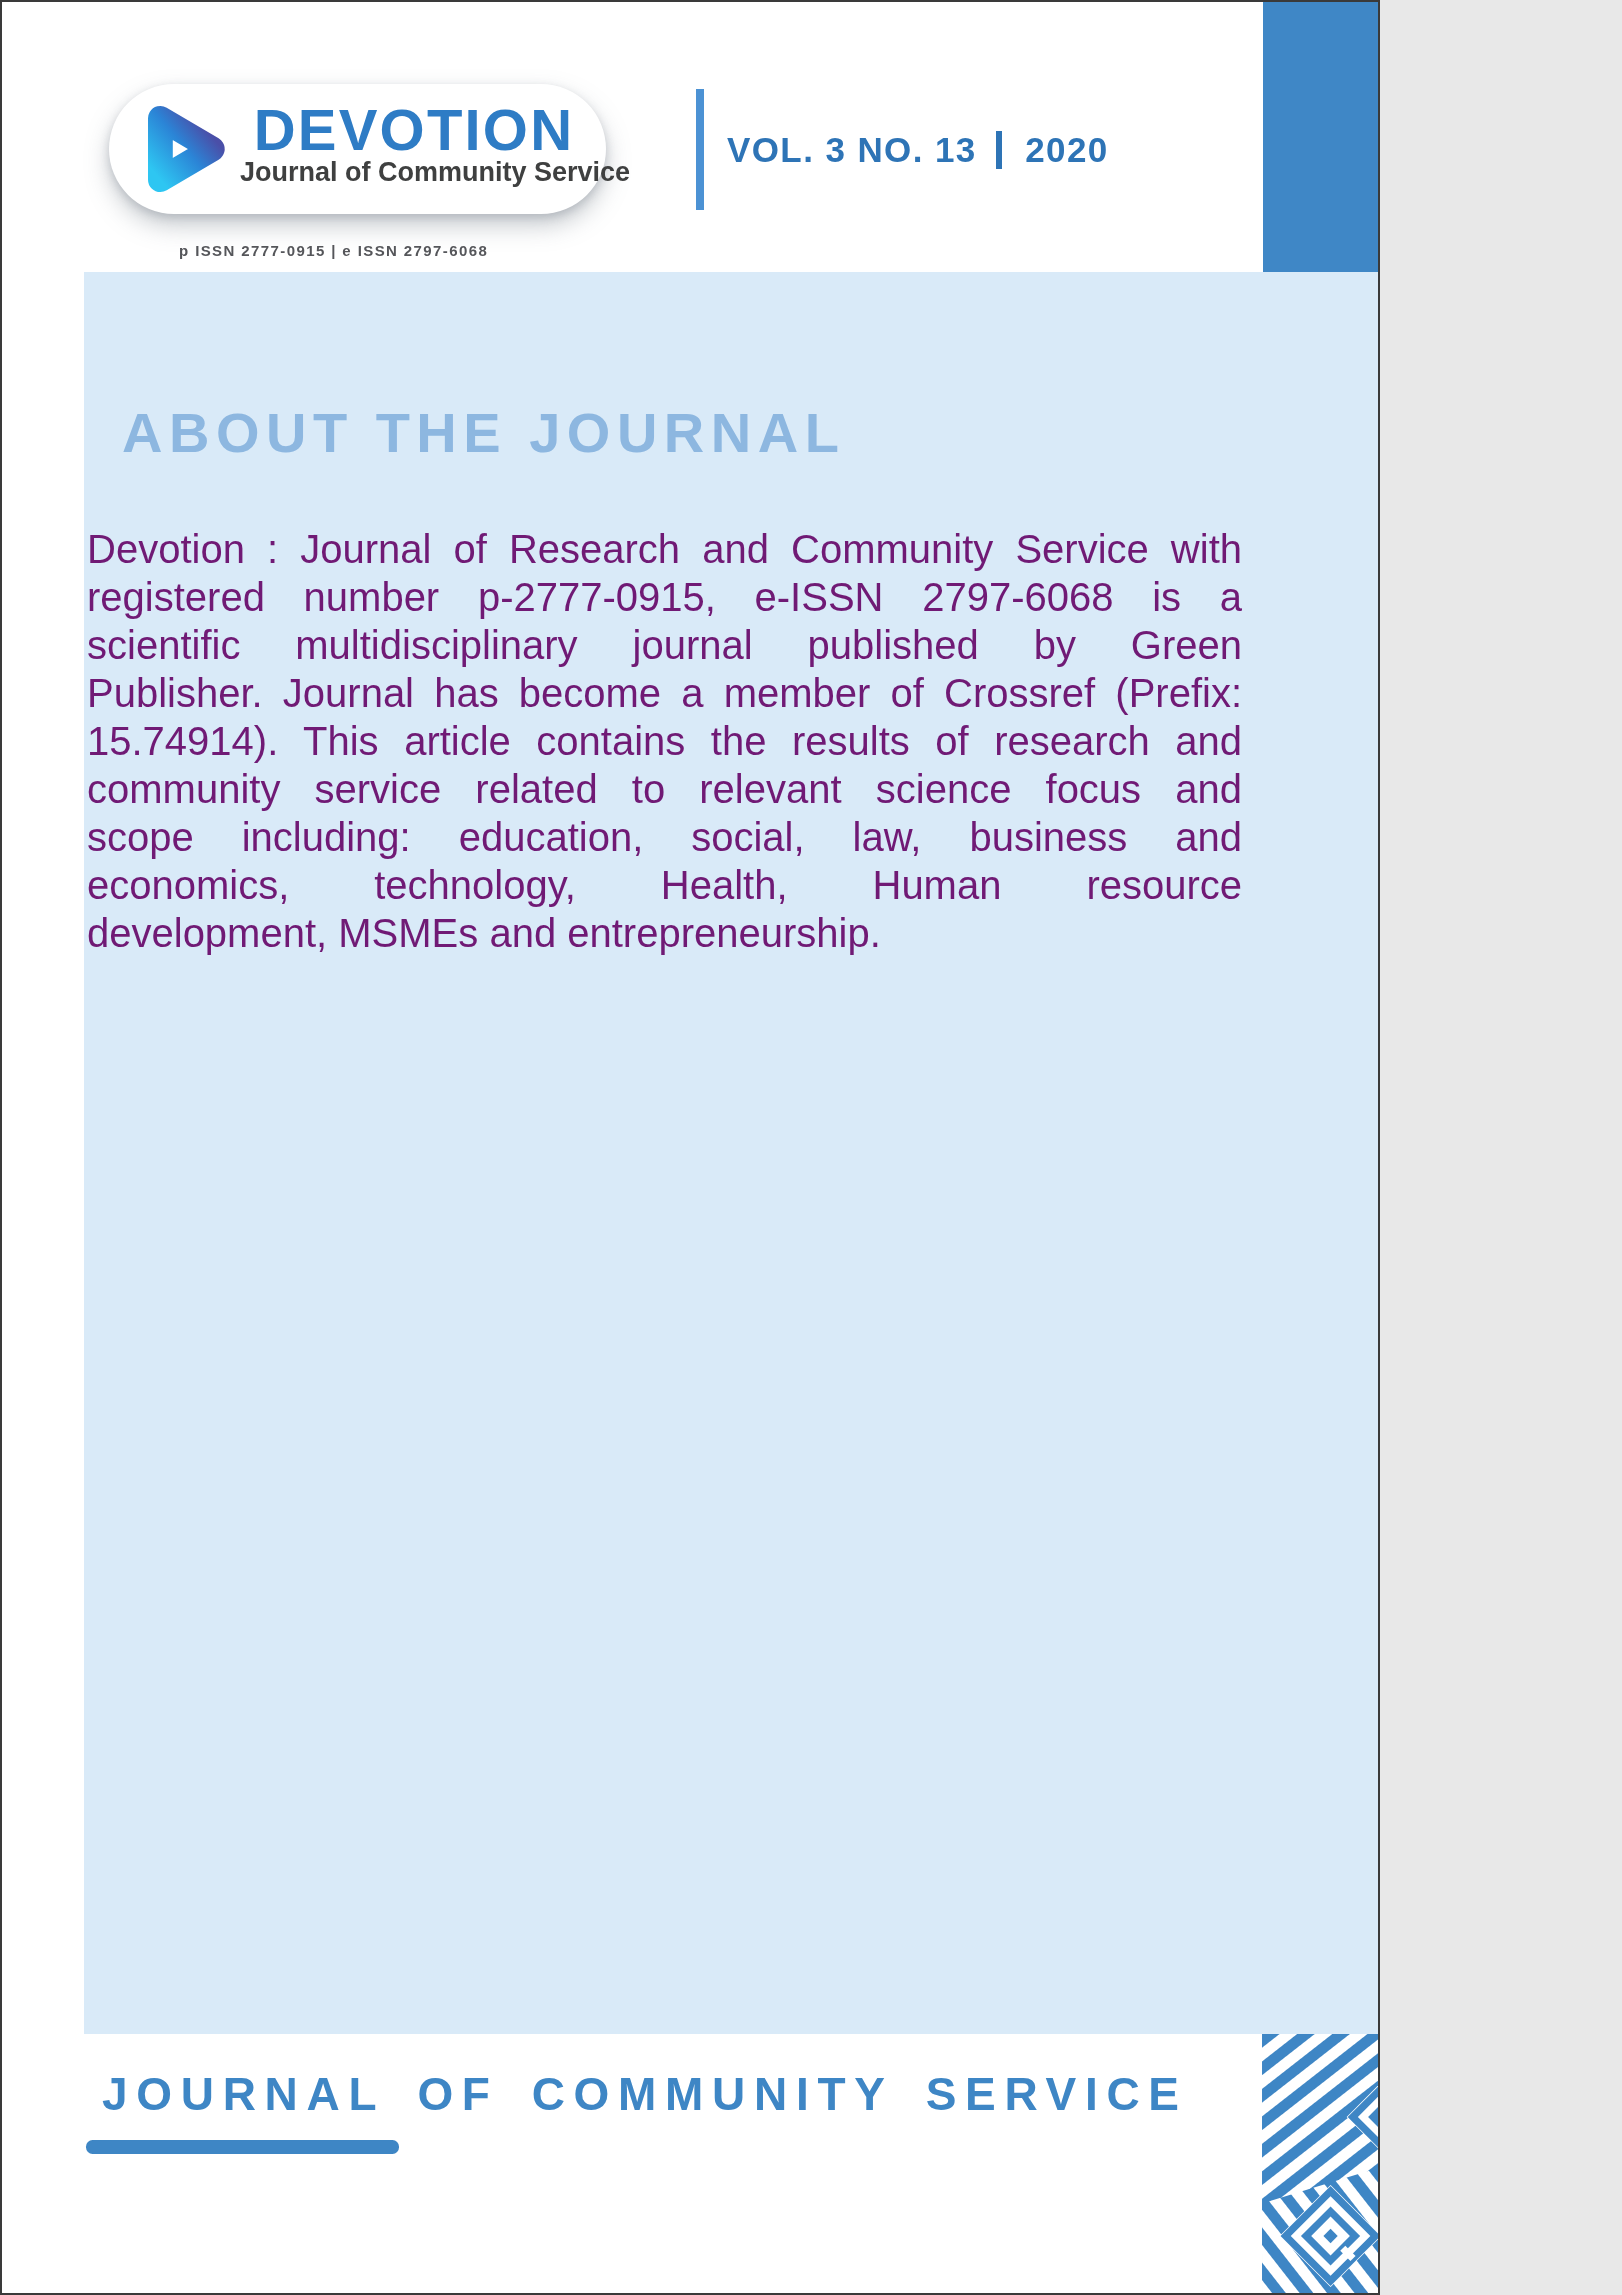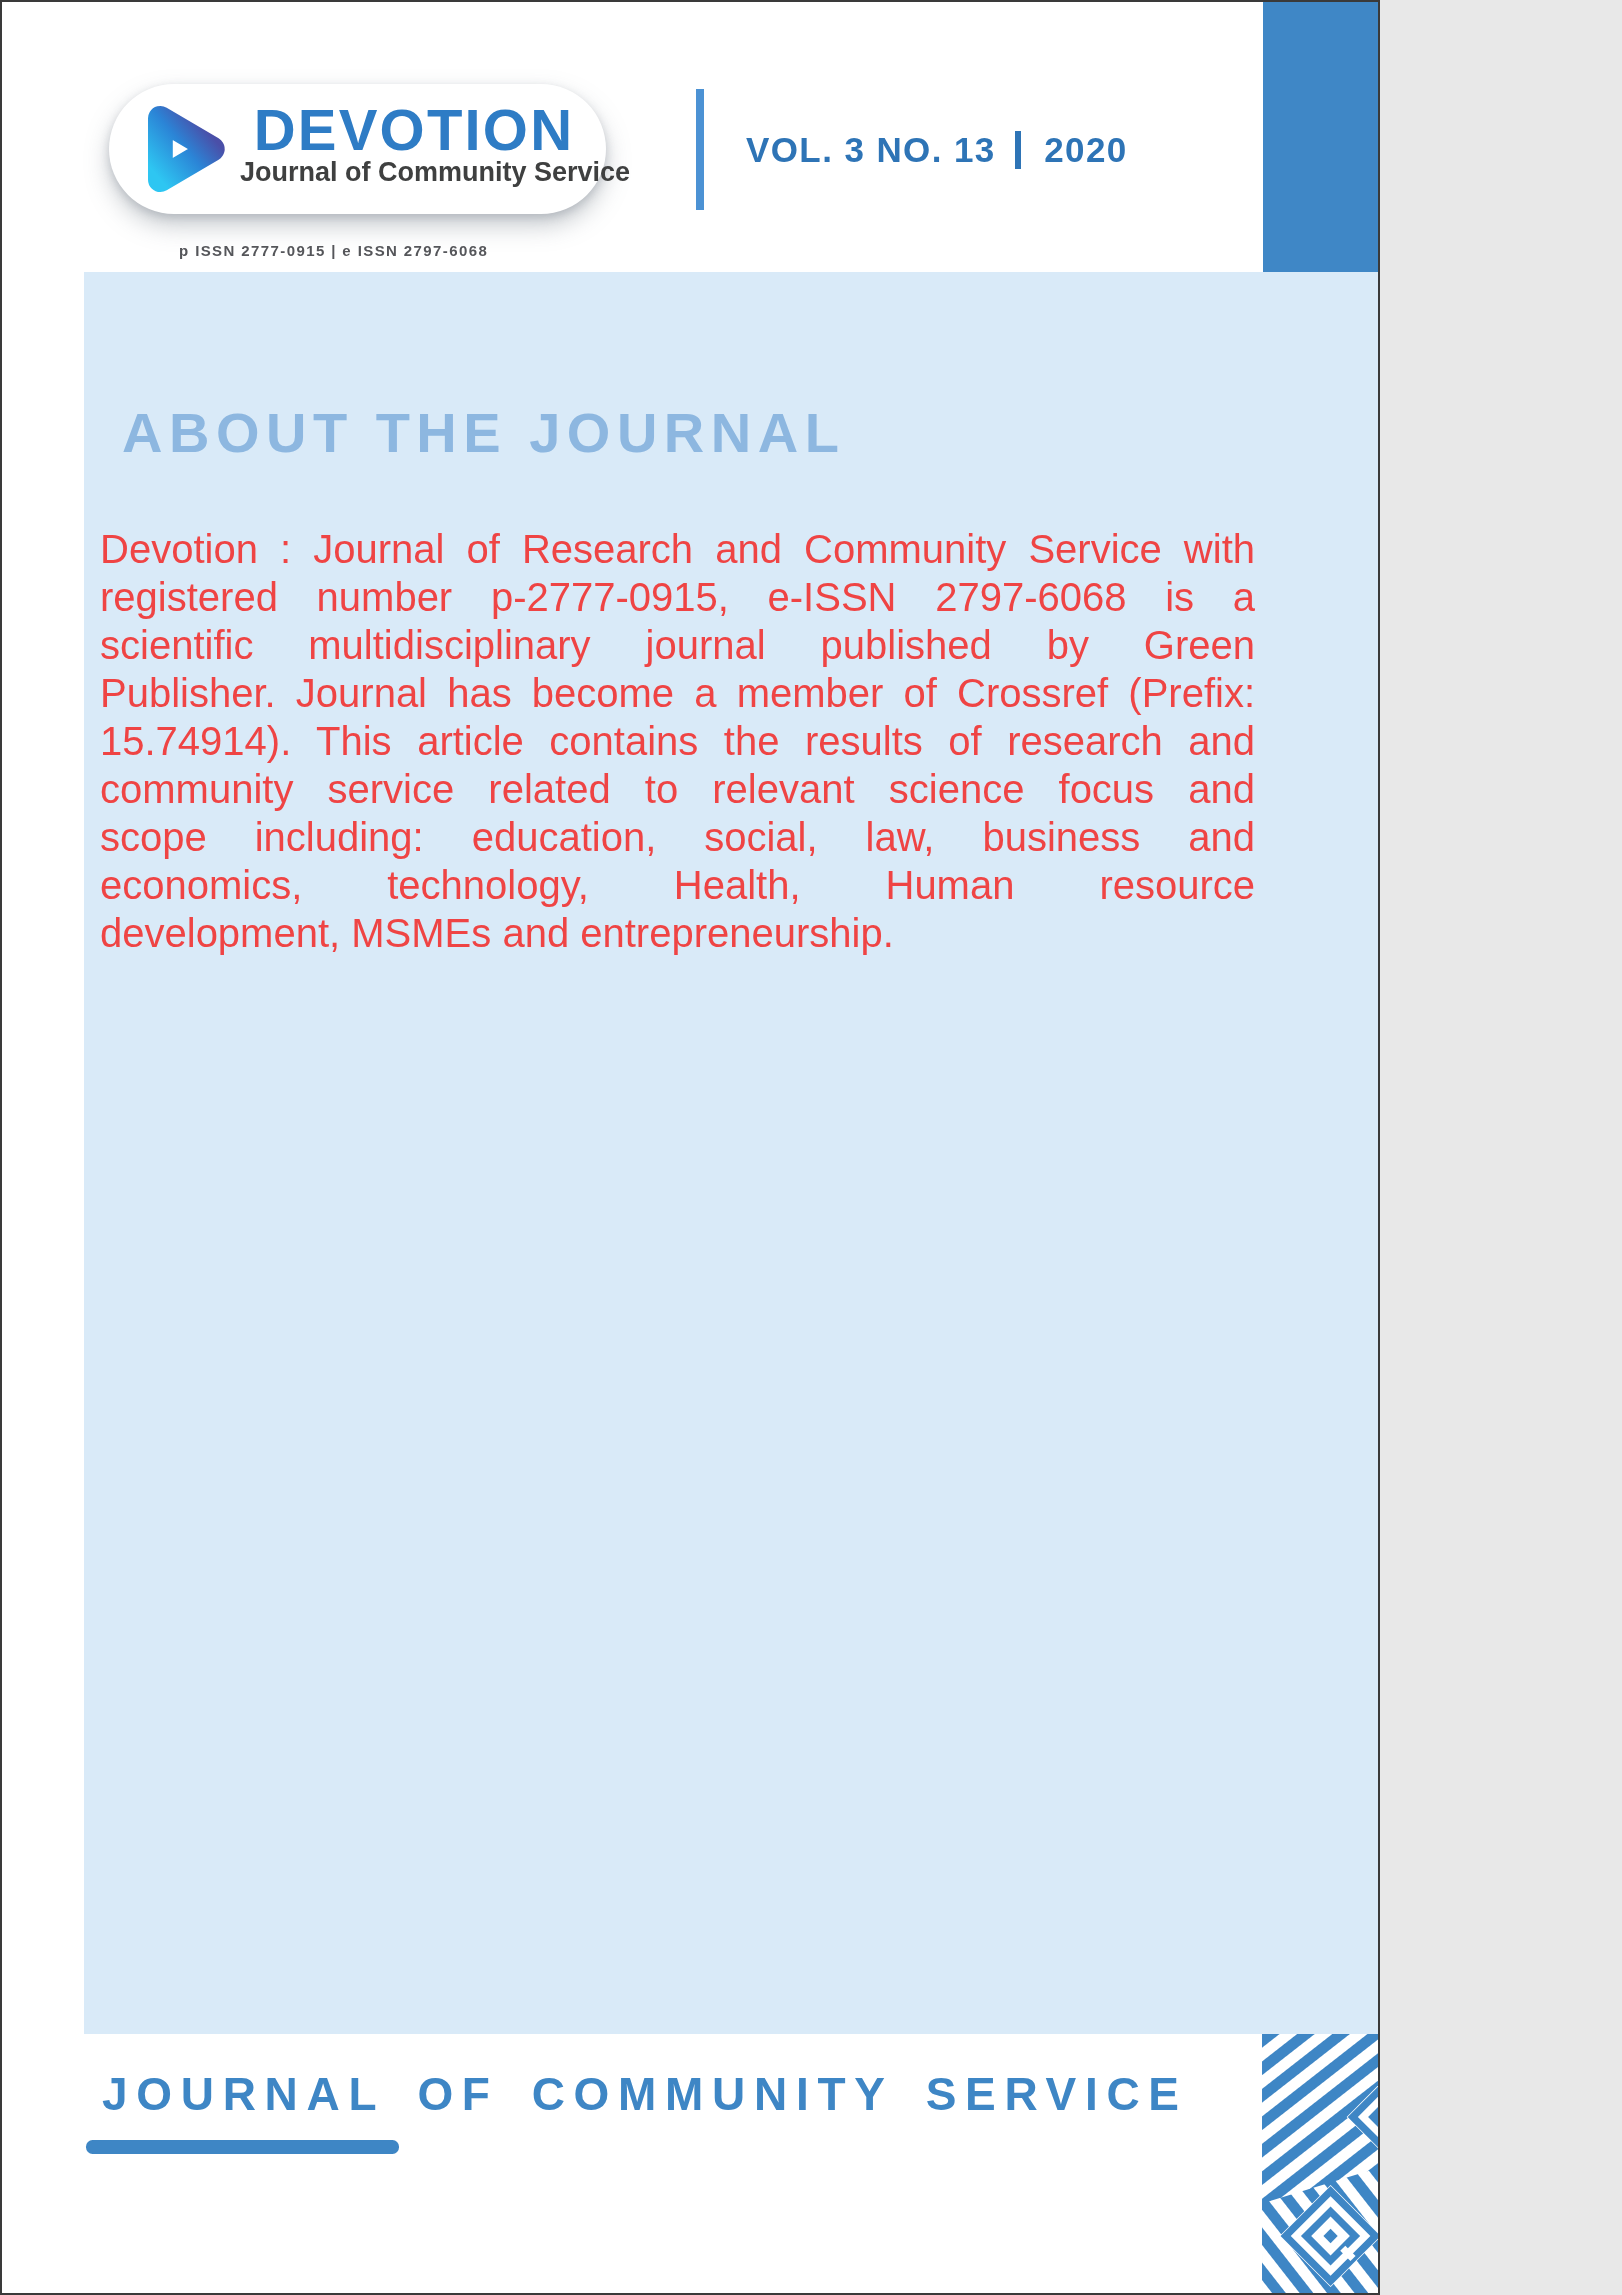--- a/index.html
+++ b/index.html
@@ -58,38 +58,38 @@
     z-index:4;white-space:nowrap;margin-left:44px;
   }
   
   .volume{
     position:absolute;left:694px;top:87px;height:121px;
     display:flex;align-items:center;
     z-index:4;
   }
   .volume-bar{width:8px;height:121px;background:#4C92D4;}
   .volume-text{
-    margin-left:42px;
+    margin-left:23px;
     color:#2E74B6;font-size:35px;font-weight:bold;letter-spacing:1.4px;
     display:flex;align-items:center;white-space:nowrap;
   }
   .volume-sep{
     display:inline-block;width:6.5px;height:38px;background:#2E74B6;
     margin:0 23px 0 19px;
   }
   
   .about-title{
     position:absolute;left:120px;top:403px;
     color:#8DB7E0;font-size:56px;font-weight:bold;letter-spacing:6.5px;
     line-height:1;z-index:5;white-space:nowrap;
   }
   .about-paragraph{
-    position:absolute;left:98px;top:523px;width:1155px;
+    position:absolute;left:85px;top:523px;width:1155px;
     z-index:5;
-    color:#ef4444;font-size:40px;line-height:48px;
+    color:#701a75;font-size:40px;line-height:48px;
   }
   .para-line{
     text-align:justify;
     text-align-last:justify;
   }
   .para-line.last{text-align-last:left;}
   
   .footer-title{
     position:absolute;left:100px;top:2069px;
     color:#3E86C5;font-size:46px;font-weight:bold;

